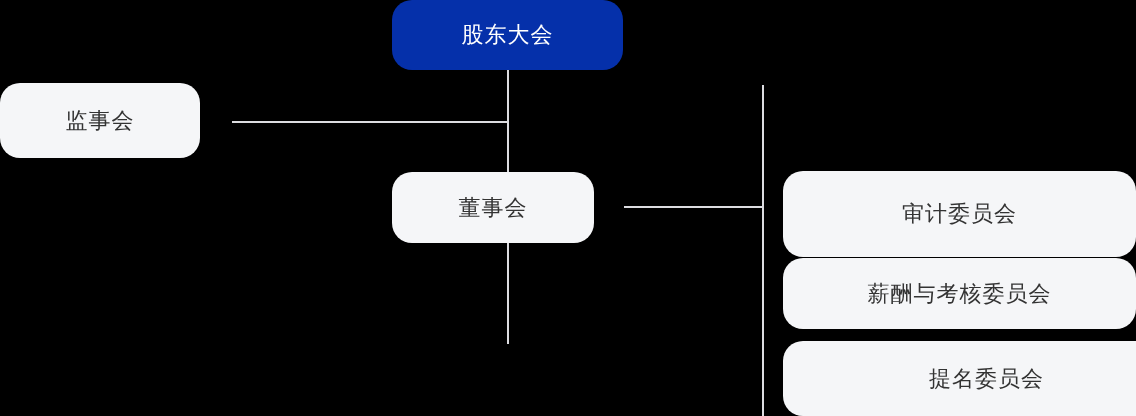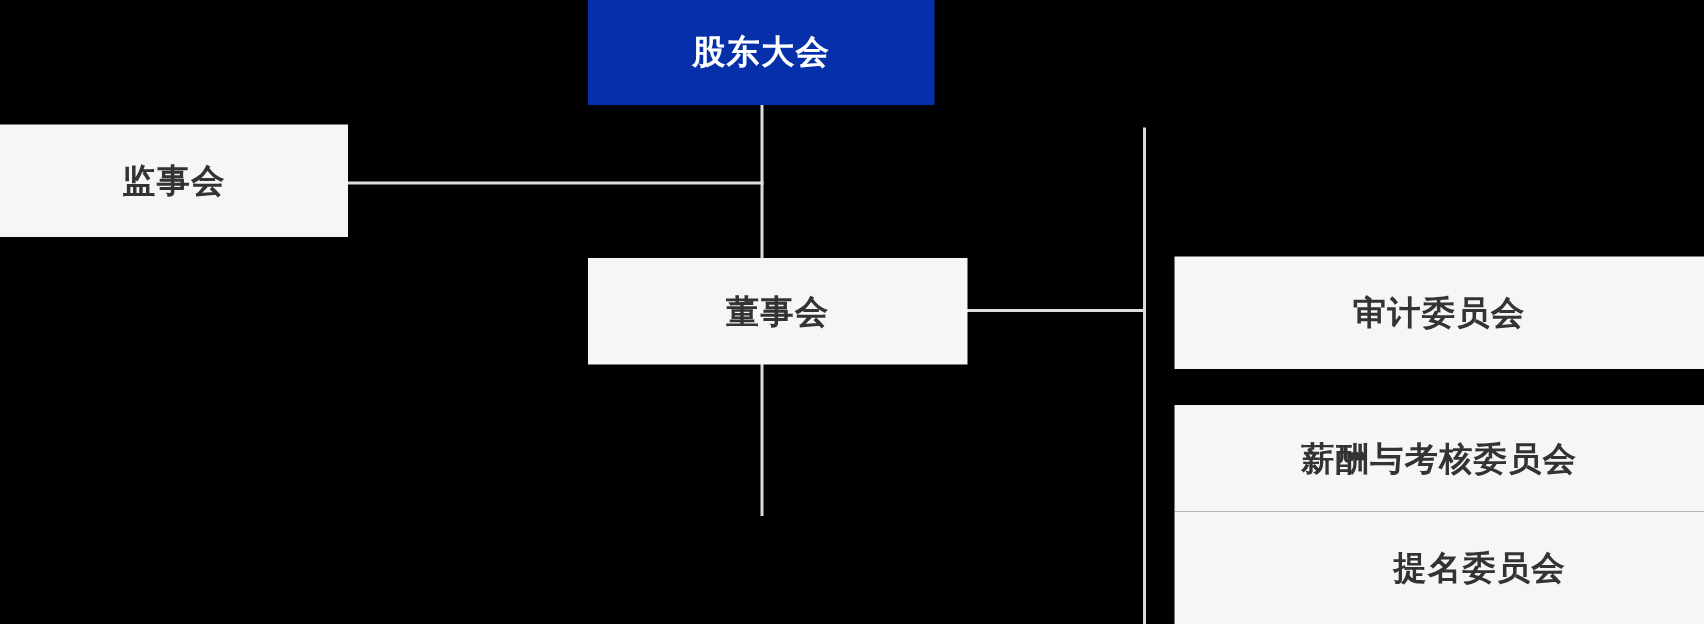--- a/index.html
+++ b/index.html
@@ -16,42 +16,43 @@
     font-family: "Liberation Sans", sans-serif;
   }
   .node {
     position: absolute;
     display: flex;
     align-items: center;
     justify-content: center;
     background: #F5F6F8;
     color: #333333;
     font-size: 22px;
-    font-weight: bold;
+    font-weight: normal;
     letter-spacing: 1px;
     z-index: 2;
+    border-radius: 20px;
   }
   .node.root {
     background: #0530AA;
     color: #FFFFFF;
   }
   .line {
     position: absolute;
     background: #DCDCE0;
     z-index: 1;
   }
 
   
   #n-shareholders  { left: 392px; top: 0;     width: 231px; height: 70px; }
-  #n-supervisory   { left: 0;     top: 83px;  width: 232px; height: 75px; }
-  #n-board         { left: 392px; top: 172px; width: 253px; height: 71px; }
+  #n-supervisory   { left: 0;     top: 83px;  width: 200px; height: 75px; }
+  #n-board         { left: 392px; top: 172px; width: 202px; height: 71px; }
   #n-management    { left: 392px; top: 344px; width: 232px; height: 72px; }
   #n-strategy      { left: 783px; top: 85px;  width: 353px; height: 73px; }
-  #n-audit         { left: 783px; top: 171px; width: 353px; height: 75px; }
-  #n-remuneration  { left: 783px; top: 270px; width: 353px; height: 71px; }
+  #n-audit         { left: 783px; top: 171px; width: 353px; height: 86px; }
+  #n-remuneration  { left: 783px; top: 258px; width: 353px; height: 71px; }
   #n-nomination    { left: 783px; top: 341px; width: 353px; height: 75px; padding-left: 27px; }
 
   
   #l-center-v { left: 507px; top: 70px;  width: 2px;   height: 274px; }
   #l-left-h   { left: 232px; top: 121px; width: 277px; height: 2px;   }
   #l-right-h  { left: 624px; top: 206px; width: 139px; height: 2px;   }
   #l-right-v  { left: 762px; top: 85px;  width: 2px;   height: 331px; }
 </style>
 </head>
 <body>

